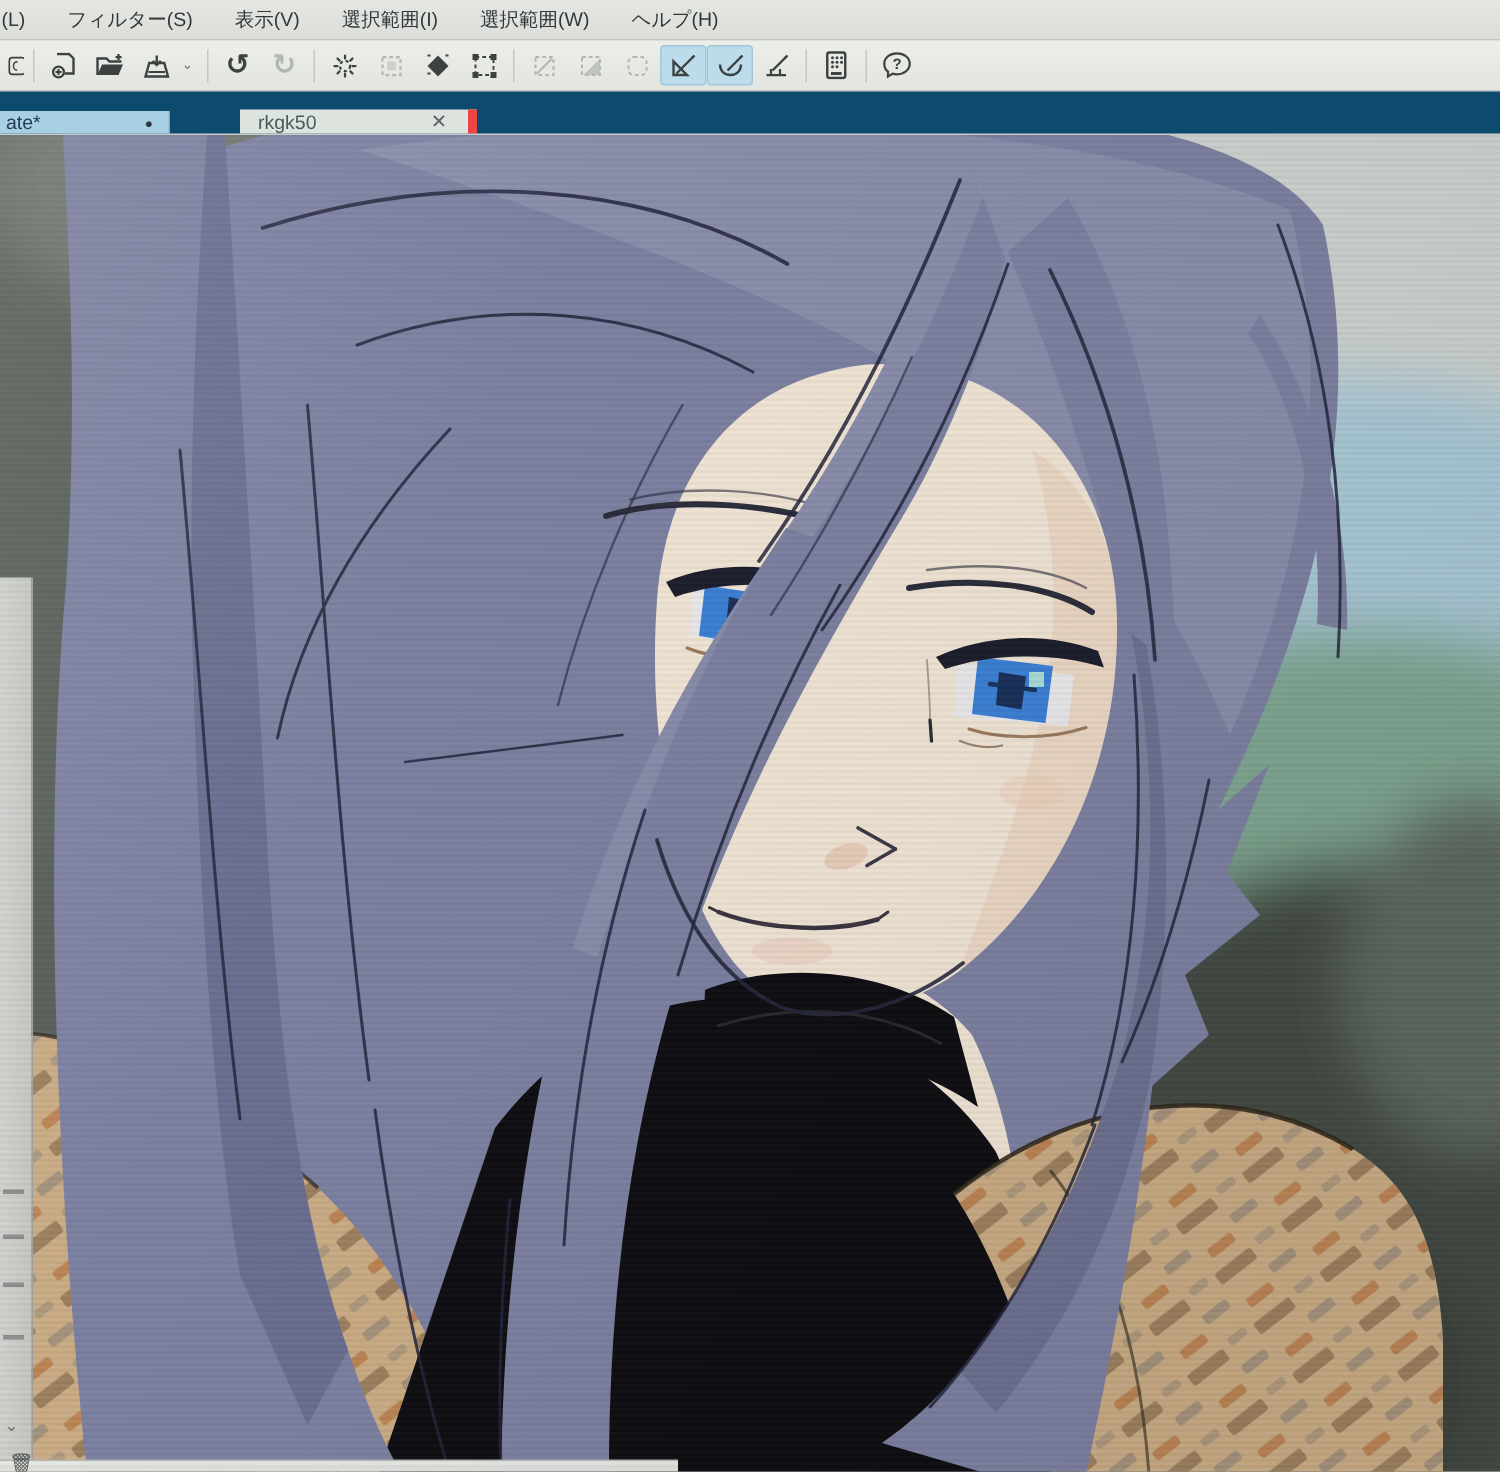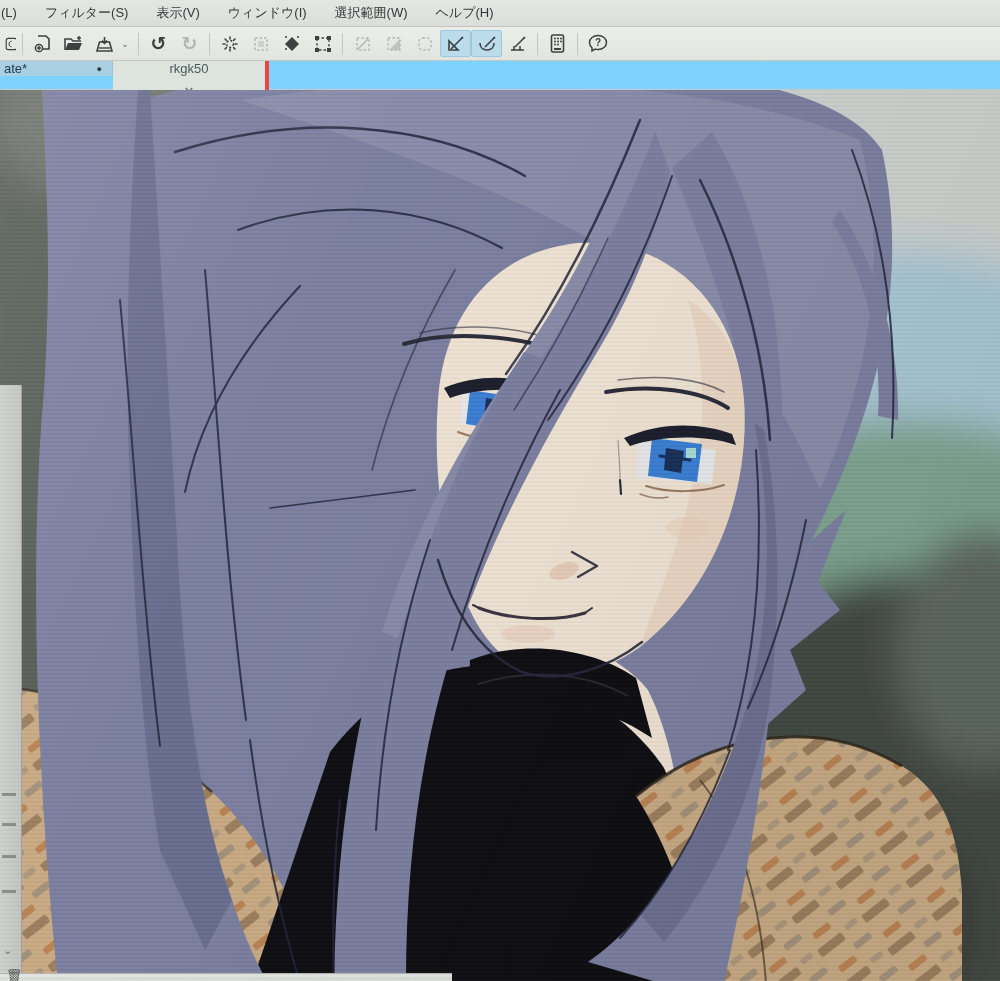--- a/index.html
+++ b/index.html
@@ -19,28 +19,28 @@
   .tb-btn{width:31px;height:27px;display:flex;align-items:center;justify-content:center;
     border-radius:3px;color:#3d4140;flex:0 0 auto;}
   .tb-btn svg{display:block;}
   .tb-btn.disabled{color:#b3b7b3;}
   .tb-btn.active{background:#bcdcec;box-shadow:inset 0 0 0 1px #9fc6da;}
   .tb-sep{width:1px;height:22px;background:#c4c7c3;margin:0 4px;flex:0 0 auto;}
   .tb-clip{width:14px;overflow:hidden;margin-right:2px;}
   .chev{color:#6a6e6c;font-size:9px;margin:0 2px 0 -2px;}
 
   
-  .tabbar{height:28px;background:#7dd3fc;border-bottom:1px solid #c8ccc8;
-    display:flex;align-items:flex-start;font-size:13px;}
+  .tabbar{height:28px;background:#0c4a6e;border-bottom:1px solid #c8ccc8;
+    display:flex;align-items:flex-end;font-size:13px;gap:47px;}
   .tab{display:flex;align-items:center;gap:8px;padding:0 10px;cursor:default;}
   .tab.first{background:#a9cfe3;color:#223c50;width:96px;margin-left:-4px;
     border-right:1px solid #9cc2d6;justify-content:space-between;}
   .tab.first .tab-label{margin-left:-2px;}
-  .tab.active{background:#dde4dd;color:#4a585f;border-right:4px solid #ef4444;
-    width:128px;justify-content:space-between;padding:0 12px;flex-direction:column;}
+  .tab.active{background:#dde4dd;color:#4a585f;border-right:6px solid #ef4444;
+    width:128px;justify-content:space-between;padding:0 12px;}
   .tab .dot{font-size:9px;color:#2e3a40;}
   .tab .close{color:#5b6367;font-size:13px;padding:0 2px;}
 
   
   .canvas-wrap{position:relative;width:1000px;height:893px;background:#b9bdb9;}
   .canvas-wrap svg{position:absolute;left:0;top:0;}
   .scanlines{position:absolute;inset:0;pointer-events:none;
     background:repeating-linear-gradient(0deg,rgba(20,20,30,0.035) 0 2px,rgba(255,255,255,0.02) 2px 4px);}
   .photo-sheen{position:absolute;inset:0;pointer-events:none;
     background:linear-gradient(115deg,rgba(255,255,255,0.10),rgba(255,255,255,0) 30%,rgba(0,0,0,0.05) 85%);}
@@ -56,21 +56,21 @@
 </style>
 </head>
 <body>
 
 <div class="app">
 
   <div class="menubar">
     <div class="menu-item">ー(L)</div>
     <div class="menu-item">フィルター(S)</div>
     <div class="menu-item">表示(V)</div>
-    <div class="menu-item">ウィンドウ(I)</div>
+    <div class="menu-item">選択範囲(I)</div>
     <div class="menu-item">選択範囲(W)</div>
     <div class="menu-item">ヘルプ(H)</div>
   </div>
 
   <div class="toolbar">
     <div class="tb-btn tb-clip">
       <svg width="20" height="18" viewBox="0 0 20 18">
           <rect x="6" y="1" width="15" height="16" rx="3" fill="none" stroke="currentColor" stroke-width="1.6"></rect>
           <path d="M14 5c-2.5 0-4 1.7-4 4s1.7 4 3.5 4" fill="none" stroke="currentColor" stroke-width="1.4"></path>
         </svg>

